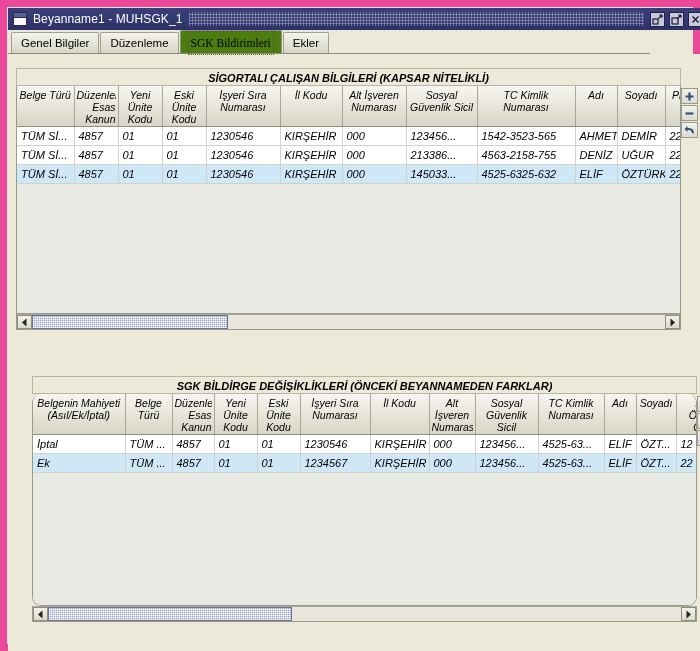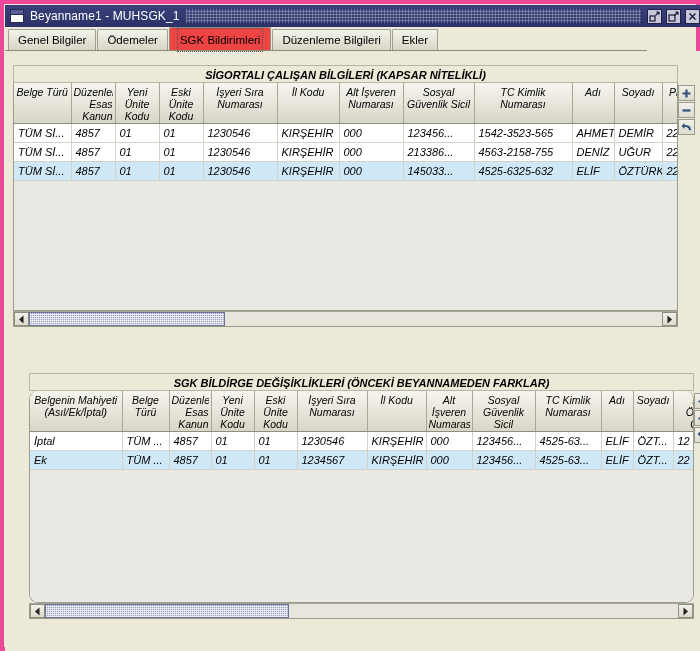--- a/index.html
+++ b/index.html
@@ -13,21 +13,21 @@
   }
 
   
   #app-window {
     position: absolute;
     left: 0; top: 0;
     width: 700px;
     height: 651px;
     background: #ece9d8;
     box-sizing: border-box;
-    border: 4px solid #ec4899;
+    border: 7px solid #ec4899;
   }
 
   
   .titlebar {
     position: absolute;
     left: 1px; top: 1px;
     width: 698px;
     height: 22px;
     background: linear-gradient(to bottom, #3a3f7a 0%, #343a72 45%, #2c3168 100%);
     display: flex;
@@ -103,26 +103,27 @@
     border: 1px solid #a0a090;
     border-bottom: none;
     border-top-left-radius: 2px;
     border-top-right-radius: 2px;
     margin-right: 1px;
     box-sizing: border-box;
     cursor: pointer;
     white-space: nowrap;
   }
   .tab.active {
-    background: #ef4444;
+    background: #4d7c0f;
     height: 23px;
     line-height: 22px;
     border-color: #8f8f80;
     position: relative;
     z-index: 3;
+    font-family: Liberation Serif, serif;
   }
   .tab.active .tab-focus {
     display: block;
     border: 1px dotted #555;
     padding: 0 2px;
     margin: 0 -2px;
   }
   .tab-focus { display: inline-block; }
 
   
@@ -308,25 +309,24 @@
       <div class="win-btn">
         <svg width="11" height="11" viewBox="0 0 11 11">
           <path d="M2.5 2.5 L8.5 8.5 M8.5 2.5 L2.5 8.5" stroke="#1a1a3a" stroke-width="1.4"></path>
         </svg>
       </div>
     </div>
   </div>
 
   <div class="tabstrip">
     <div class="tab"><span class="tab-focus">Genel Bilgiler</span></div>
-    <div class="tab"><span class="tab-focus">Ödemeler</span></div>
+    <div class="tab"><span class="tab-focus">Düzenleme</span></div>
     <div class="tab active">
         <span class="tab-focus">SGK Bildirimleri</span>
       </div>
-    <div class="tab"><span class="tab-focus">Düzenleme Bilgileri</span></div>
     <div class="tab"><span class="tab-focus">Ekler</span></div>
   </div>
 
   <div class="content">
 
     <div class="panel" id="panel-sigortali">
 
       <div class="panel-title">SİGORTALI ÇALIŞAN BİLGİLERİ (KAPSAR NİTELİKLİ)</div>
 
       <div class="table-wrap" id="wrap-sigortali">

